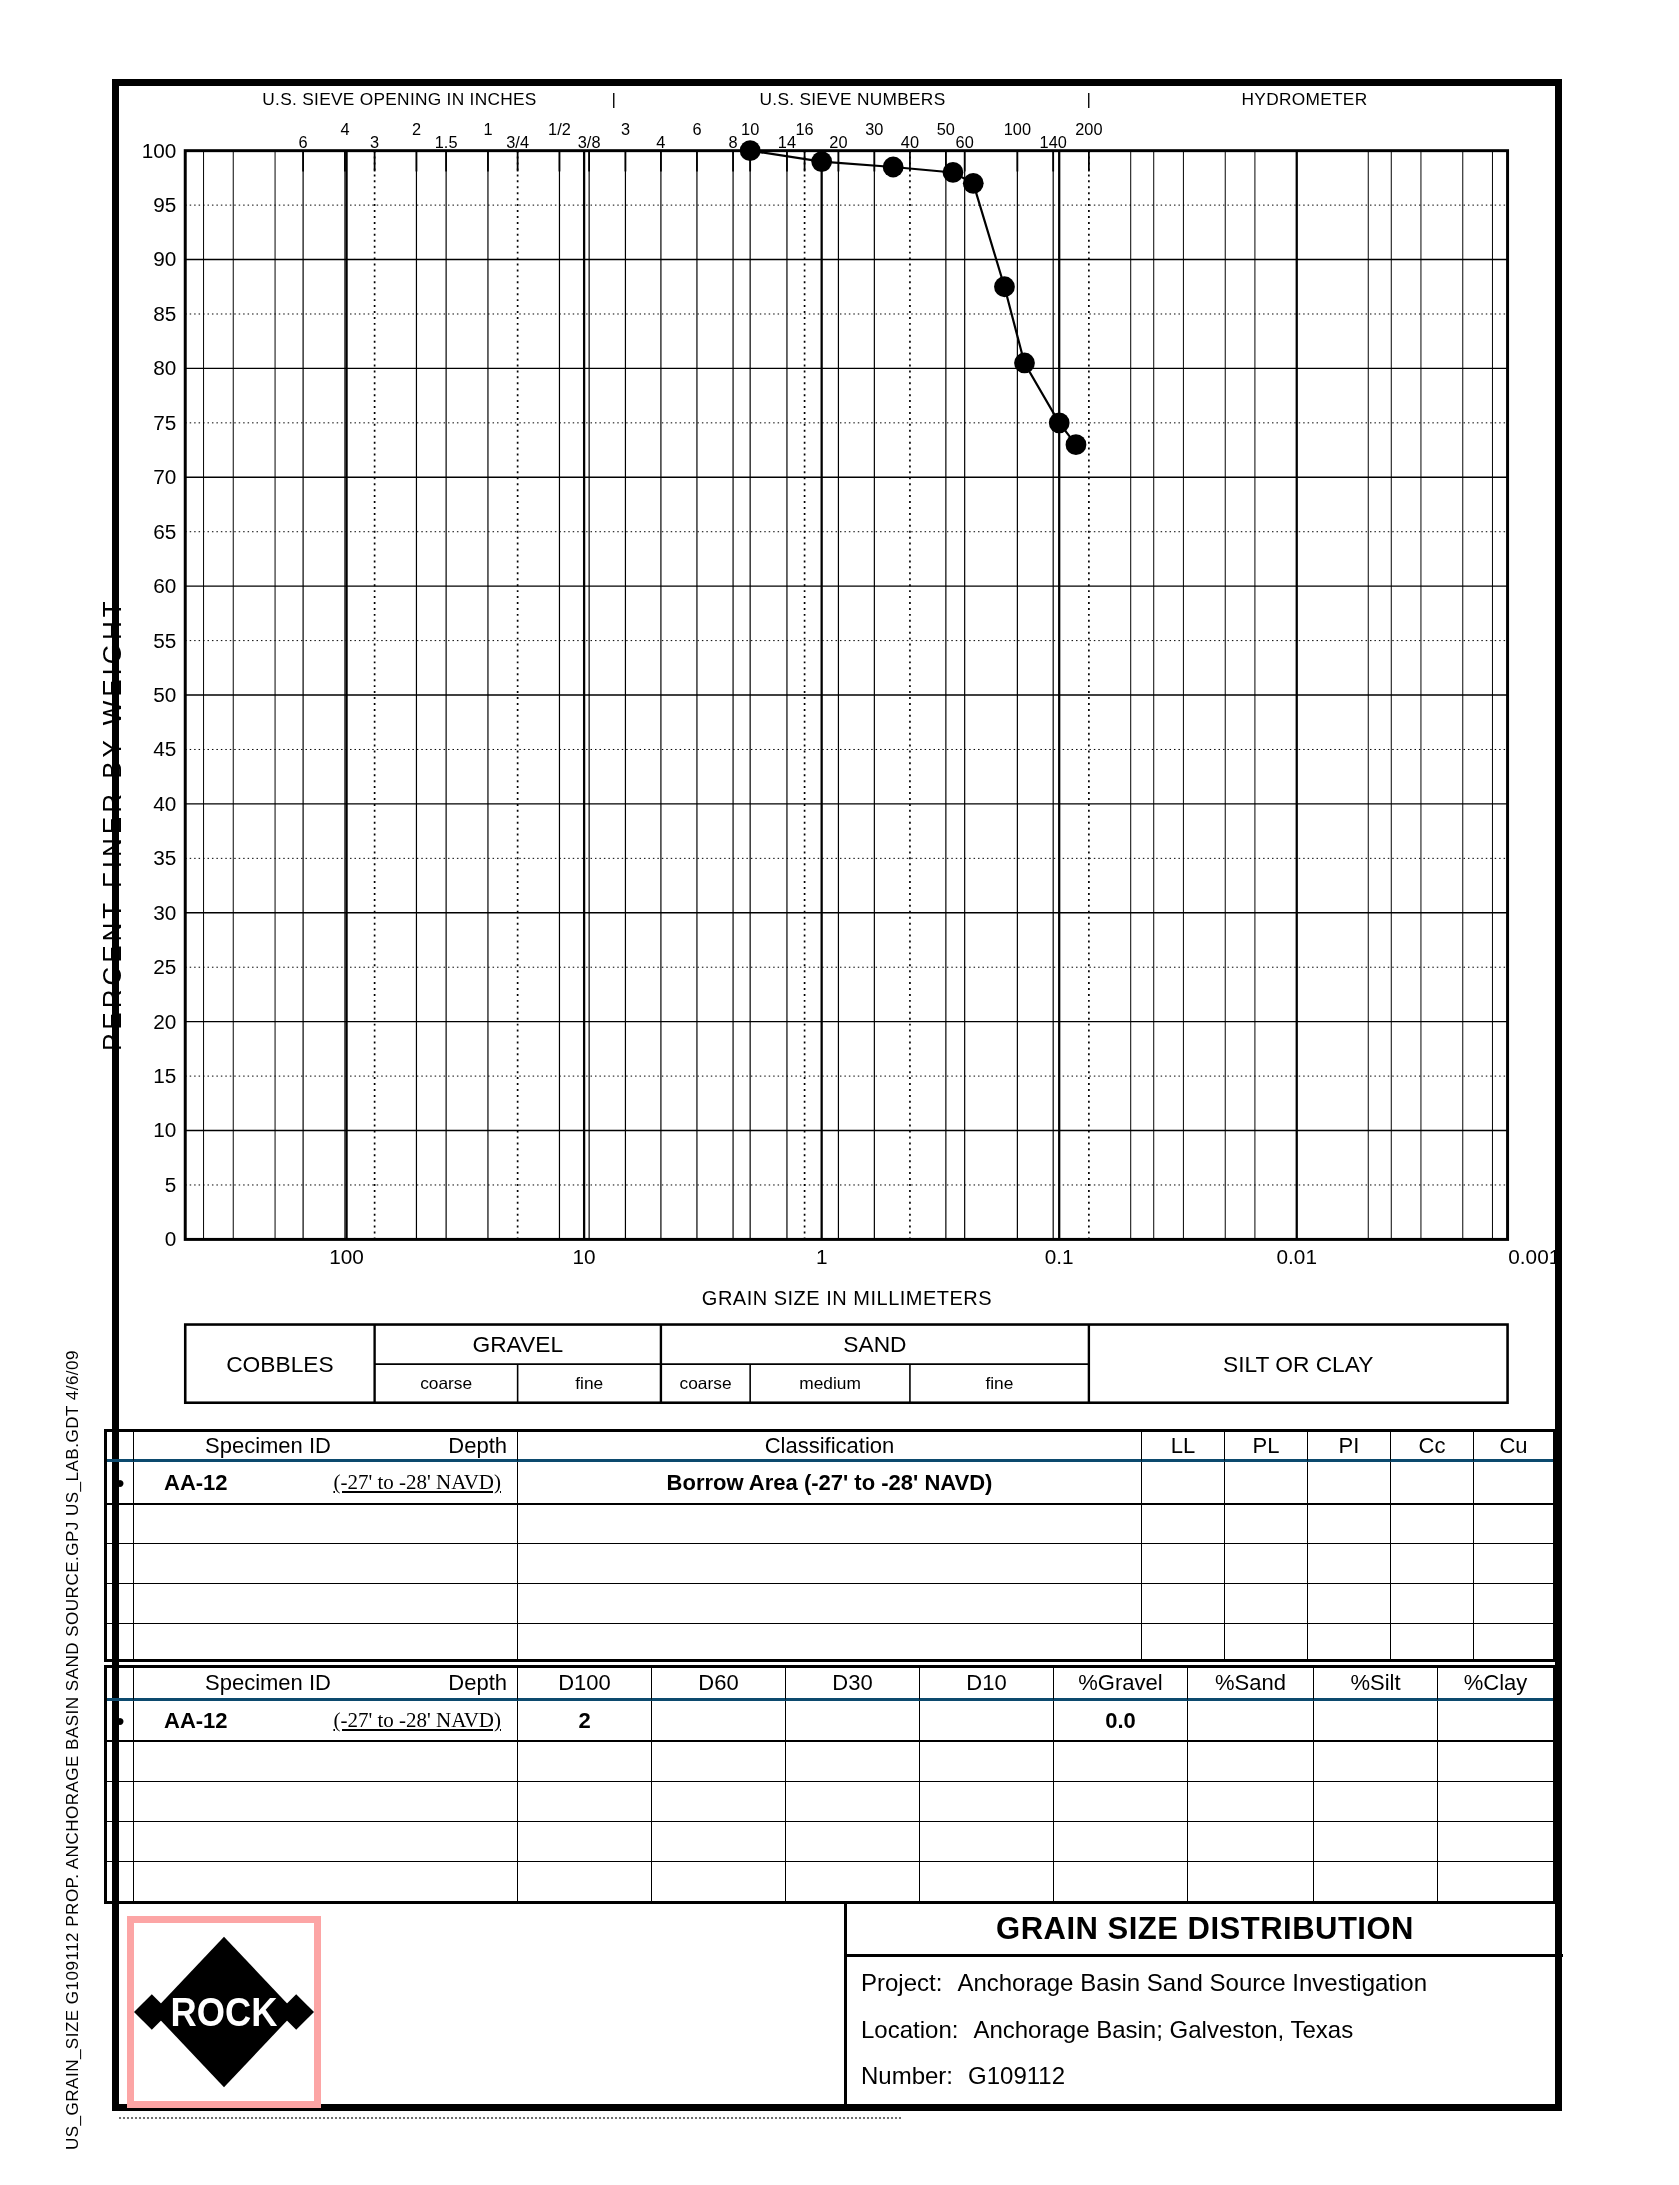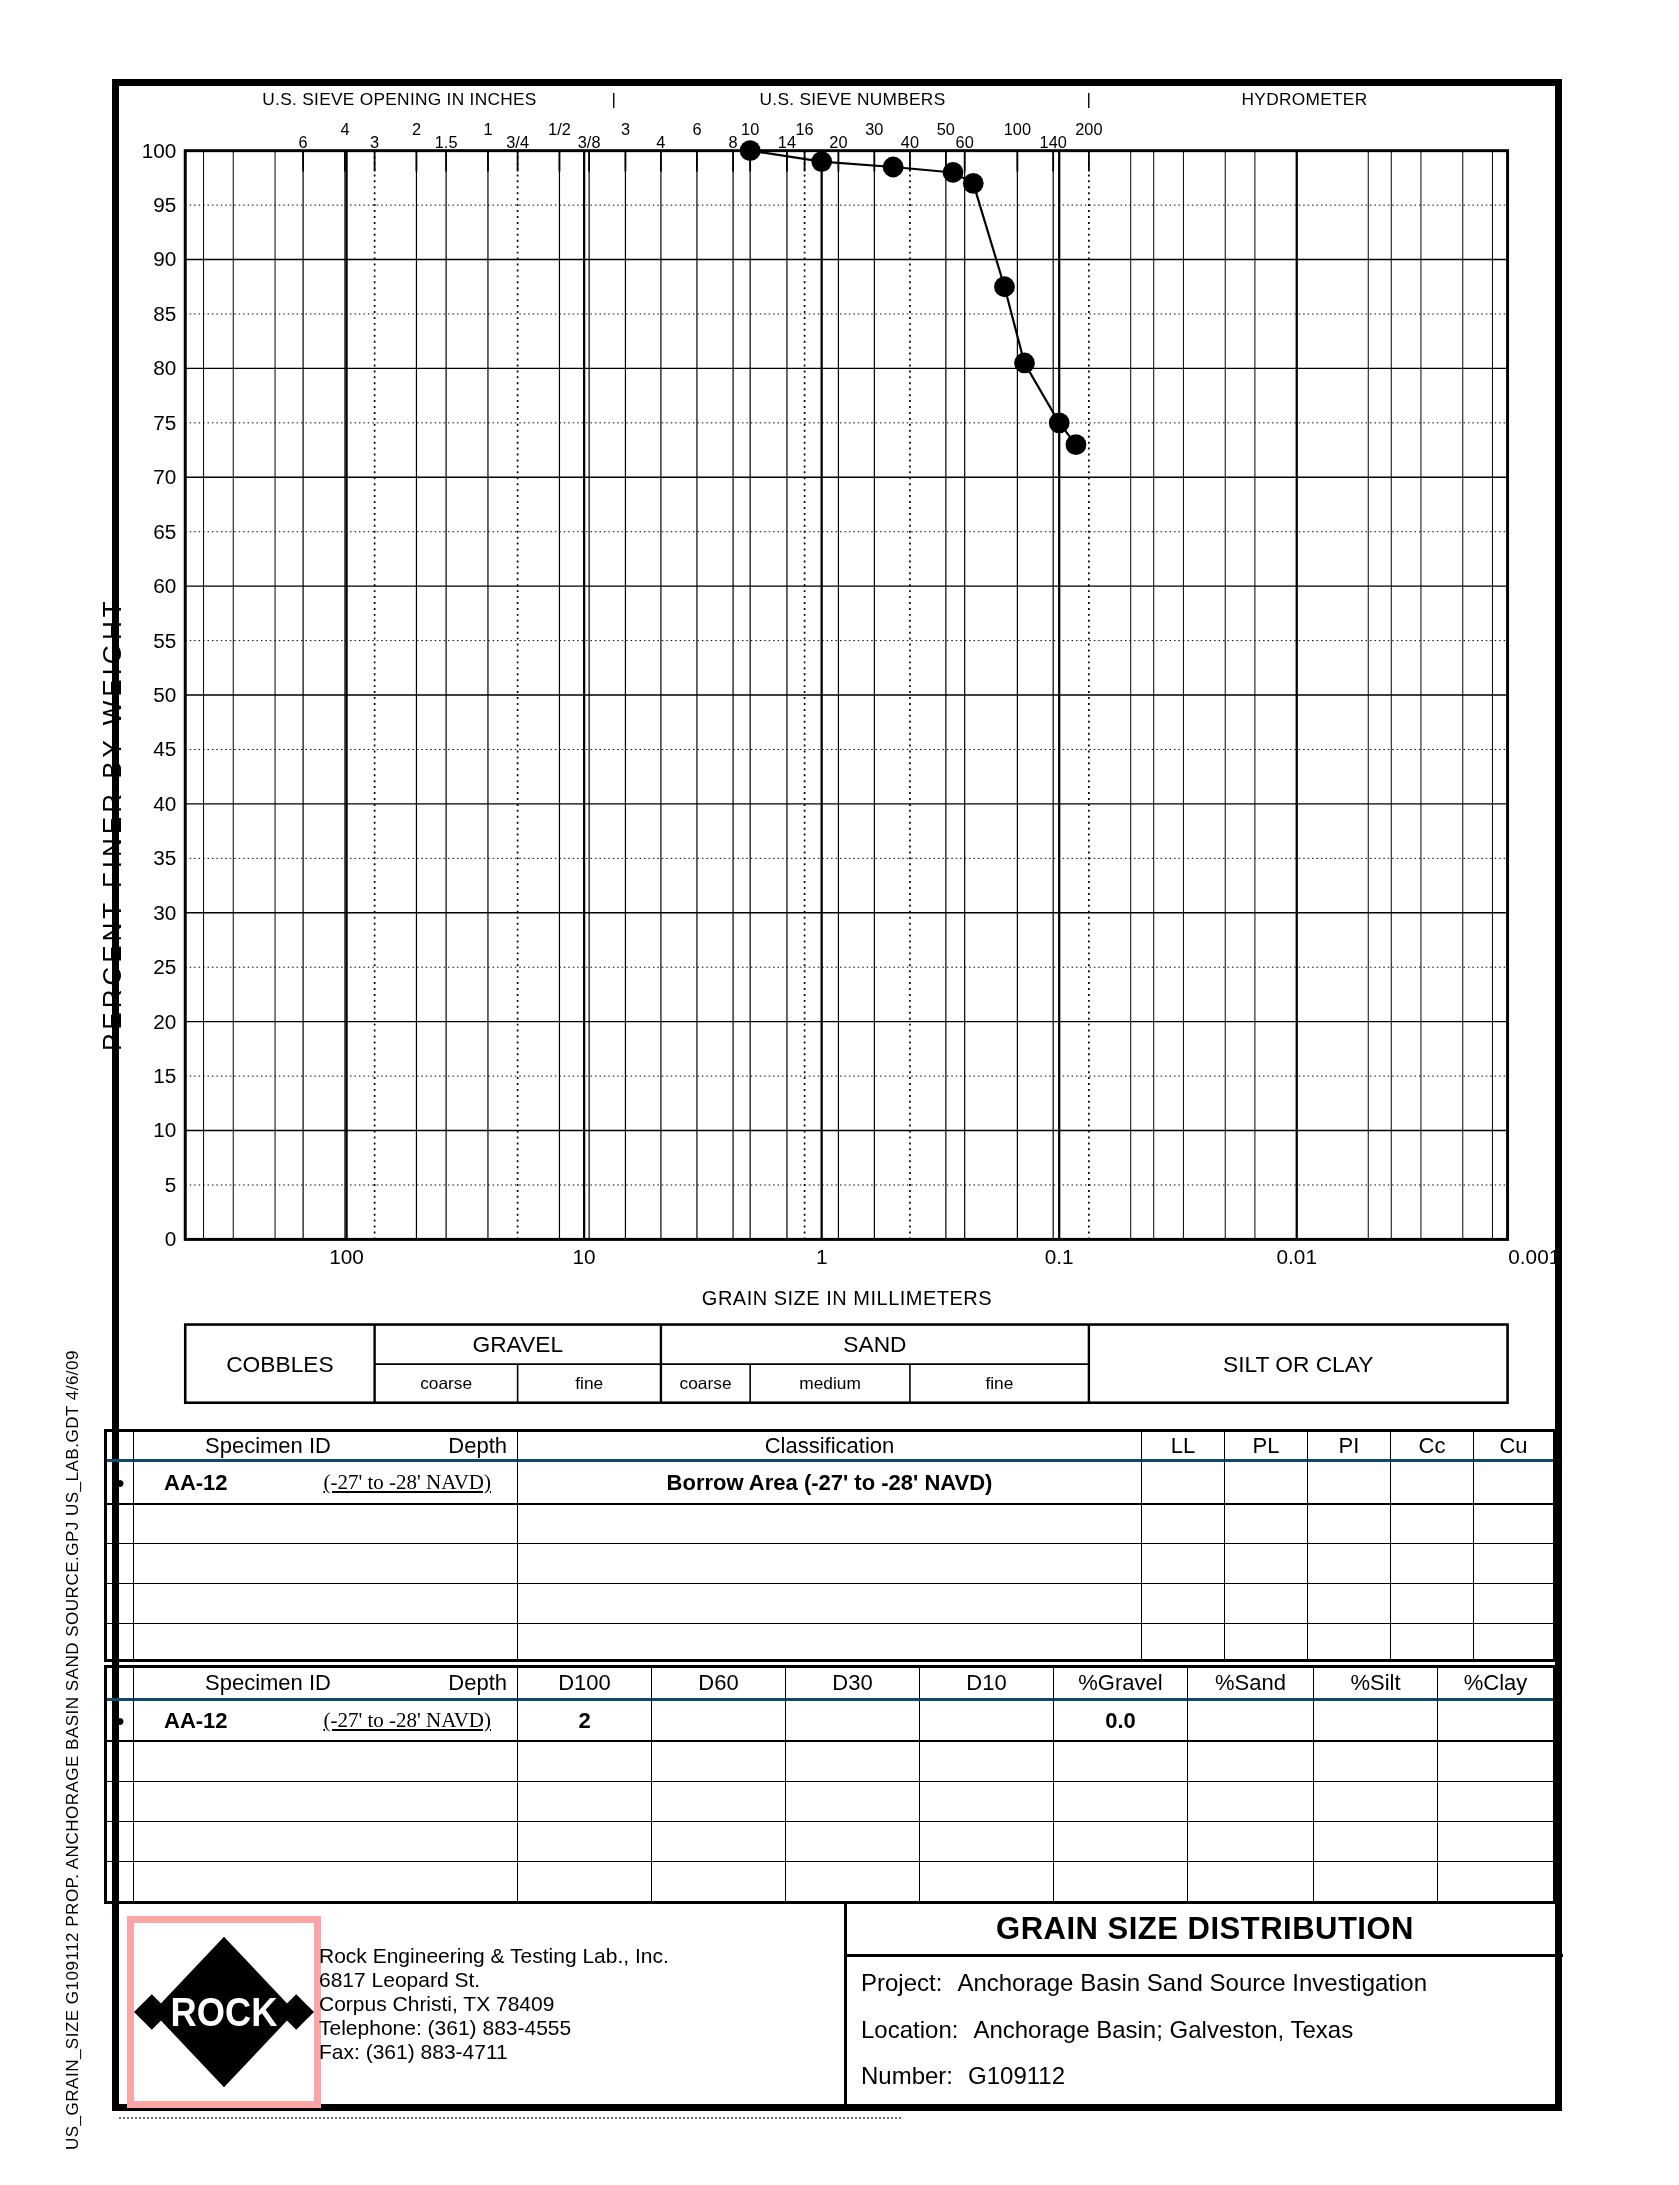--- a/index.html
+++ b/index.html
@@ -26,21 +26,21 @@
           grid-template-columns:27px 384px 134px 134px 134px 134px 134px 126px 124px 1fr;
           grid-template-rows:33px 41px 40px 40px 40px 1fr;}
   .cell{border-right:1.5px solid #000;border-bottom:1.5px solid #000;
         display:flex;align-items:center;justify-content:center;
         font-size:22px;overflow:hidden;}
   .cell.hdr{border-bottom:3px solid #0c4a6e;}
   .cell.dat{border-bottom:2.5px solid #000;}
   .cell.lastrow{border-bottom:none;}
   .cell.lastcol{border-right:none;}
   .cell.idhdr{justify-content:space-between;padding:0 10px 0 71px;}
-  .cell.idcell{justify-content:space-between;padding:0 26px 0 30px;}
+  .cell.idcell{justify-content:space-between;padding:0 16px 0 30px;}
   .cell.sym{font-size:16px;}
   .serif{font-family:"Liberation Serif",serif;font-size:21px;white-space:nowrap;text-decoration:underline;}
   .bold{font-weight:bold;}
   .cell.val{font-weight:bold;}
   .titleblock{position:absolute;left:112px;top:1904px;width:1450px;height:207px;box-sizing:border-box;}
   .tb-divider{position:absolute;left:732px;top:0;width:3px;height:100%;background:#000;}
   .logo-box{position:absolute;left:15px;top:12px;width:180px;height:178px;
             border:7px solid #fca5a5;box-sizing:content-box;}
   .company{position:absolute;left:207px;top:40px;font-size:21px;line-height:24px;white-space:nowrap;}
   .tb-right{position:absolute;left:735px;top:0;width:716px;height:100%;}
@@ -368,27 +368,20 @@
   <div class="titleblock">
     <div class="tb-divider"></div>
     <div class="logo-box">
       <svg width="180" height="178" viewBox="0 0 182 180">
         <polygon points="91,14 163,90 91,166 19,90" fill="#000"></polygon>
         <polygon points="0,90 18,72 36,90 18,108" fill="#000"></polygon>
         <polygon points="146,90 164,72 182,90 164,108" fill="#000"></polygon>
         <text x="91" y="104" text-anchor="middle" font-family="Liberation Sans, sans-serif" font-size="42" font-weight="bold" fill="#ffffff" textLength="108" lengthAdjust="spacingAndGlyphs">ROCK</text>
       </svg>
     </div>
-    <div class="company">
-      <div>Rock Engineering &amp; Testing Lab., Inc.</div>
-      <div>6817 Leopard St.</div>
-      <div>Corpus Christi, TX 78409</div>
-      <div>Telephone:  (361) 883-4555</div>
-      <div>Fax:  (361) 883-4711</div>
-    </div>
     <div class="tb-right">
       <div class="tb-title">GRAIN SIZE DISTRIBUTION</div>
       <div class="tb-row r1">
         <span class="lbl">Project:</span>
         <span>Anchorage Basin Sand Source Investigation</span>
       </div>
       <div class="tb-row r2">
         <span class="lbl">Location:</span>
         <span>Anchorage Basin; Galveston, Texas</span>
       </div>

